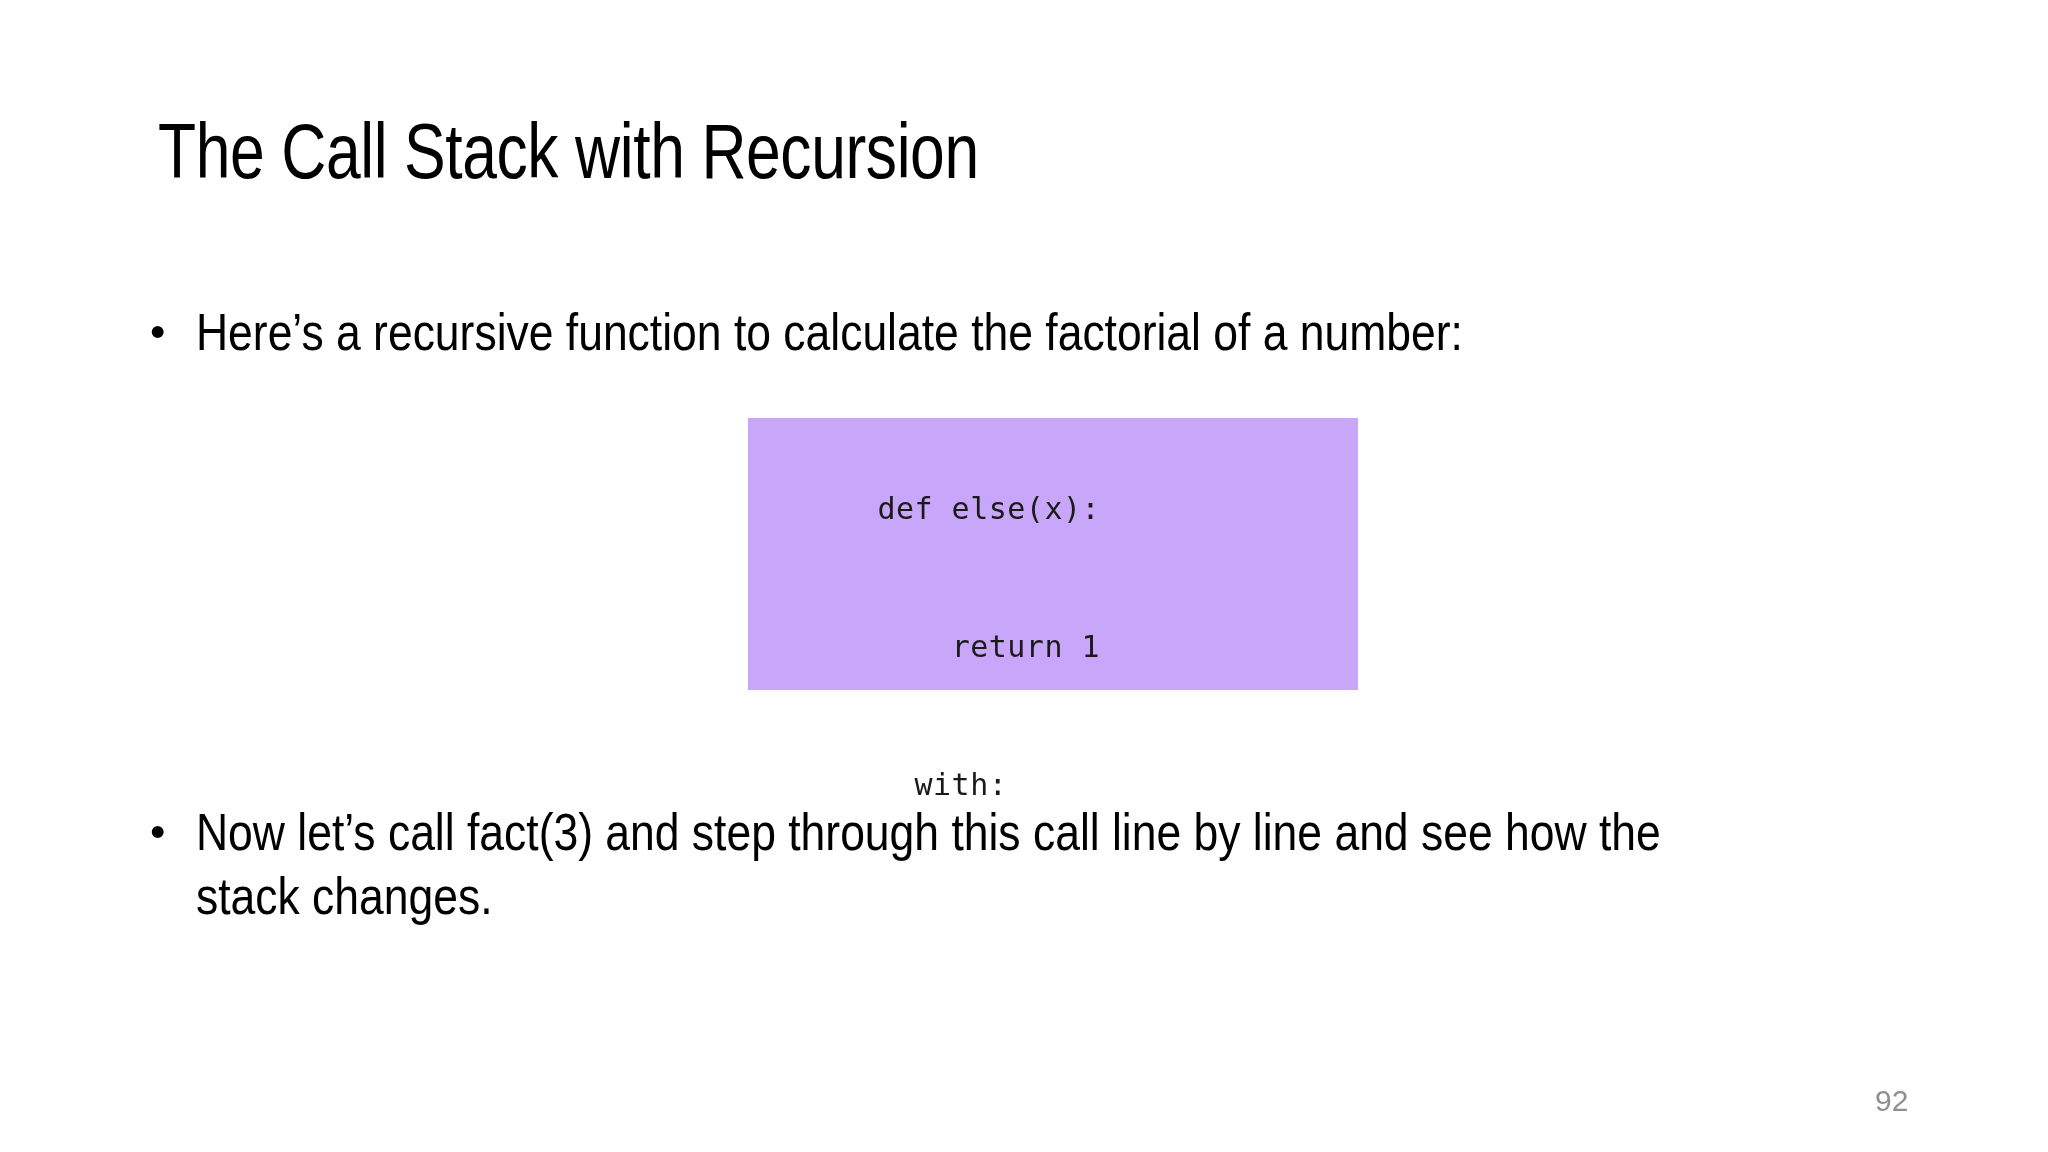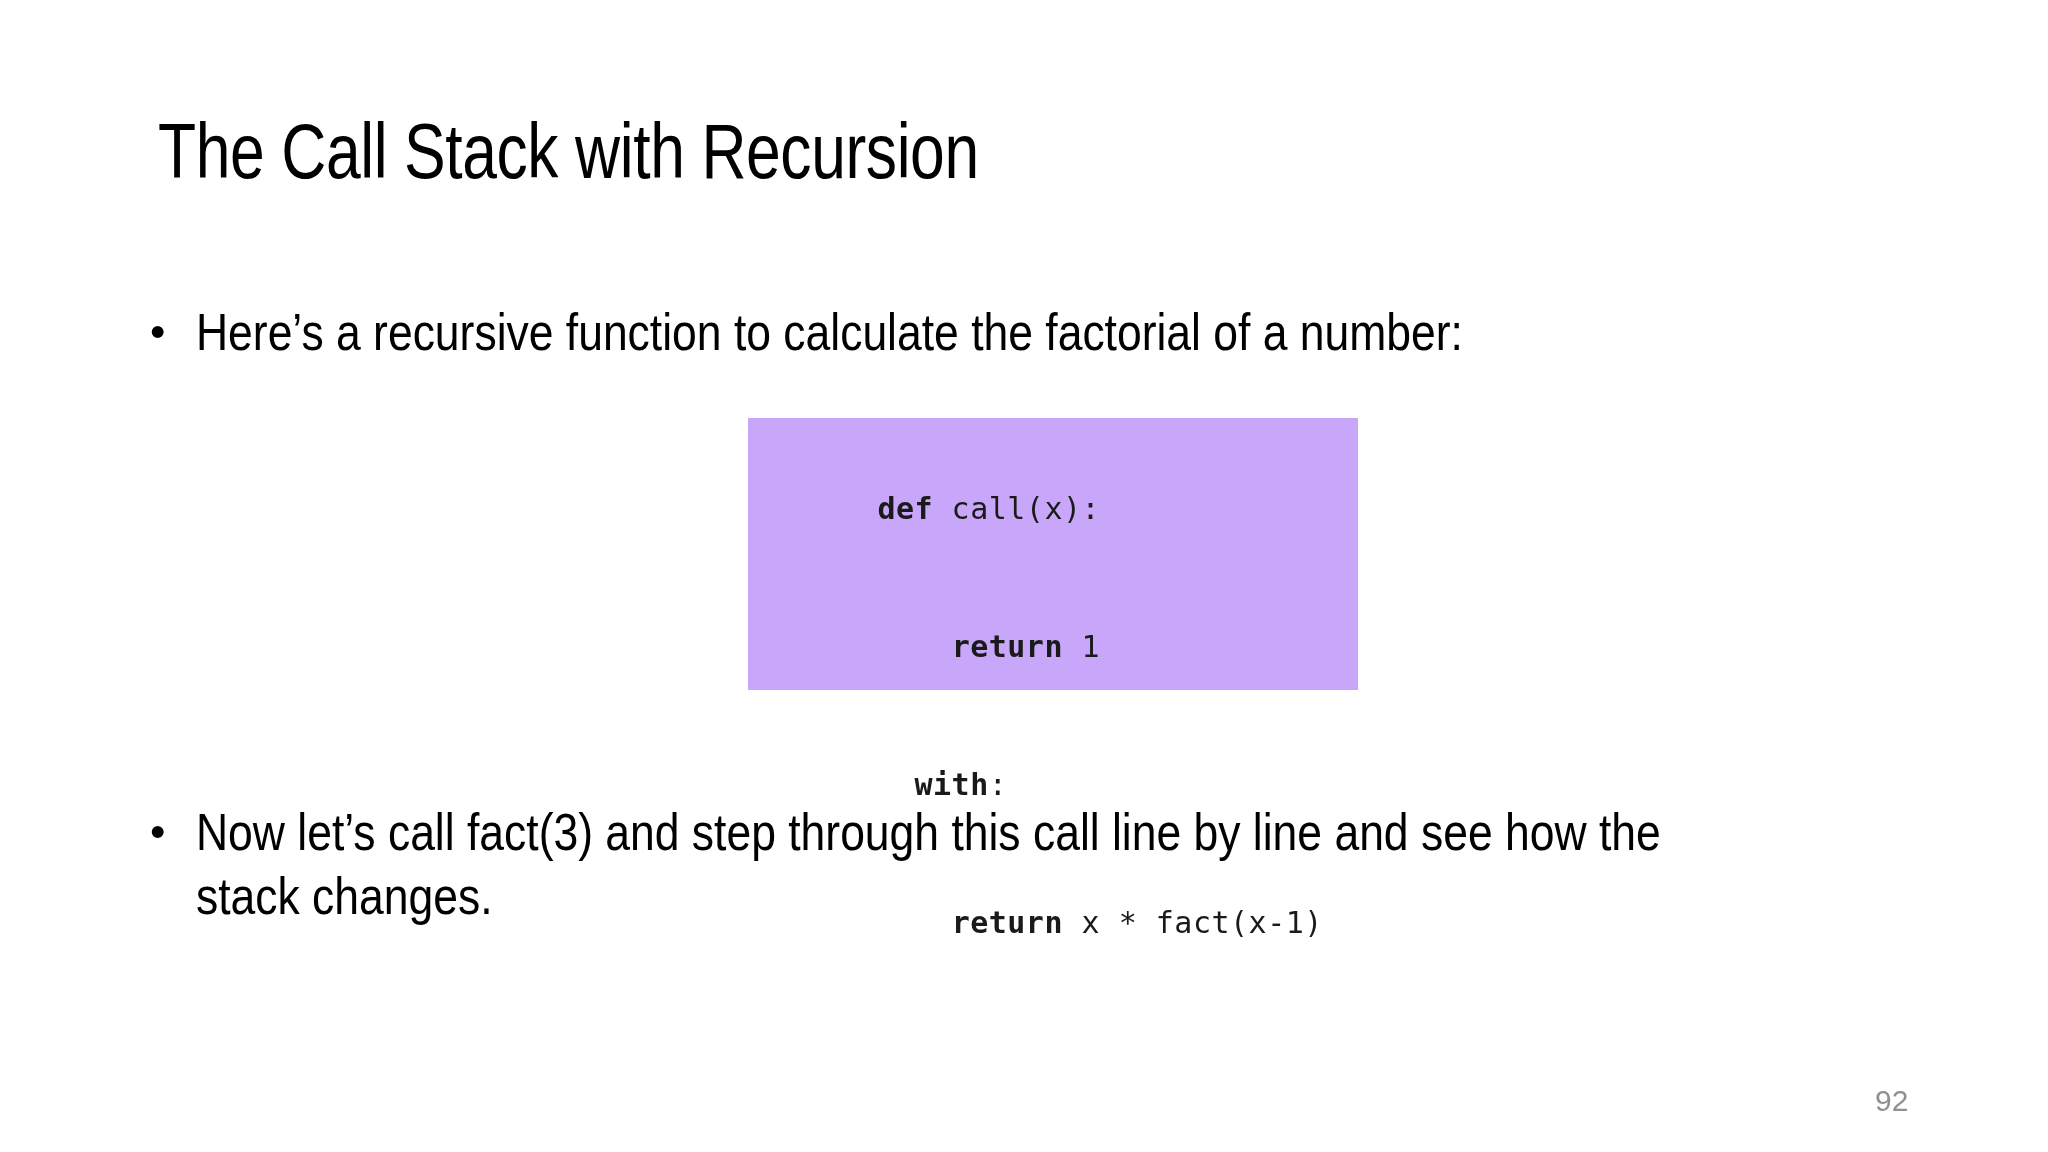--- a/index.html
+++ b/index.html
@@ -94,21 +94,21 @@
   .code-line {
     font-family: "DejaVu Sans Mono", "Liberation Mono", monospace;
     font-size: 30px;
     line-height: 46px;
     color: #1a1a1a;
     white-space: pre;
     letter-spacing: 0.5px;
   }
 
   .code-line b {
-    font-weight: 700;
+    font-weight: 400;
   }
 
   
   #page-number {
     position: absolute;
     left: 1875px;
     top: 1084px;
     font-size: 30px;
     color: #8f8f8f;
     font-family: "Liberation Sans", sans-serif;
@@ -131,28 +131,25 @@
 
     <div class="bullet-row" id="bullet-2">
       <span class="bullet-marker">•</span>
       <span class="bullet-text">Now let’s call fact(3) and step through this call line by line and see how the stack changes.</span>
     </div>
 
   </div>
 
   <div id="code-block">
     <div class="code-line">
-      <span></span><b>def</b><span> call(x):</span>
+      <span></span><b>def</b><span> else(x):</span>
     </div>
     <div class="code-line">
       <span>    </span><b>return</b><span> 1</span>
     </div>
     <div class="code-line">
       <span>  </span><b>with</b><span>:</span>
-    </div>
-    <div class="code-line">
-      <span>    </span><b>return</b><span> x * fact(x-1)</span>
     </div>
   </div>
 
   <div id="page-number">92</div>
 
 </div>
 
 </body></html>

